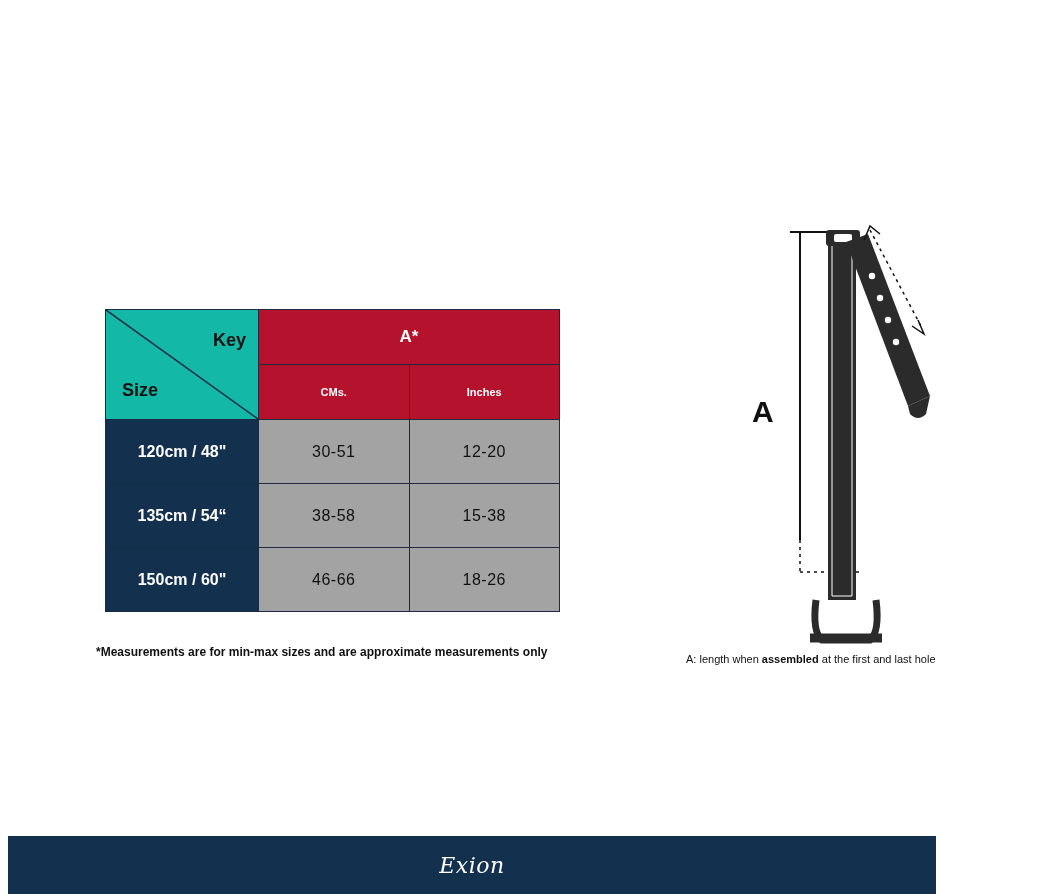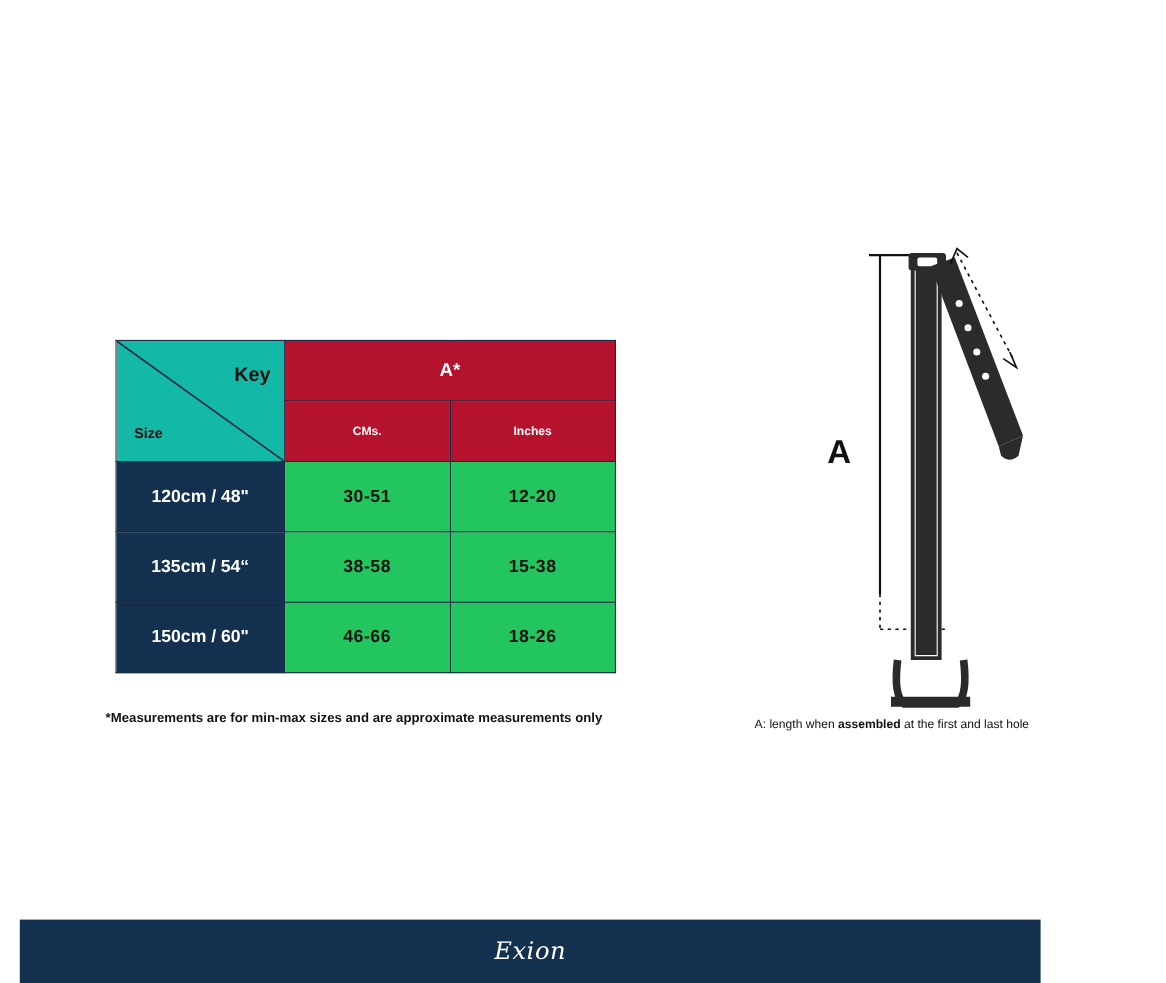--- a/index.html
+++ b/index.html
@@ -72,21 +72,21 @@
     right: 12px;
     top: 20px;
     font-size: 18px;
     font-weight: 600;
     color: #111111;
   }
   .corner-size {
     position: absolute;
     left: 16px;
     bottom: 18px;
-    font-size: 13px;
+    font-size: 18px;
     font-weight: 600;
     color: #111111;
   }
 
   .head-a {
     background: #b5122e;
     color: #ffffff;
     height: 54px;
     font-size: 17px;
     font-weight: bold;
@@ -104,24 +104,24 @@
 
   .size-cell {
     background: #13304f;
     color: #ffffff;
     font-size: 16px;
     font-weight: bold;
     height: 63px;
     width: 152px;
   }
   .val-cell {
-    background: #22c55e;
+    background: #a3a3a3;
     color: #111111;
     font-size: 16px;
-    font-weight: bold;
+    font-weight: normal;
     height: 63px;
     letter-spacing: 0.5px;
   }
 
   
   .footnote-left {
     position: absolute;
     left: 96px;
     top: 631px;
     font-size: 12px;
@@ -153,21 +153,21 @@
     left: 752px;
     top: 395px;
     font-size: 30px;
     font-weight: bold;
     color: #111111;
   }
 
   
   .footer {
     position: absolute;
-    left: 18px;
+    left: 8px;
     bottom: 0;
     width: 928px;
     height: 58px;
     background: #13304f;
     margin-top: 40px;
   }
   .brand {
     position: absolute;
     left: 0;
     right: 0;

